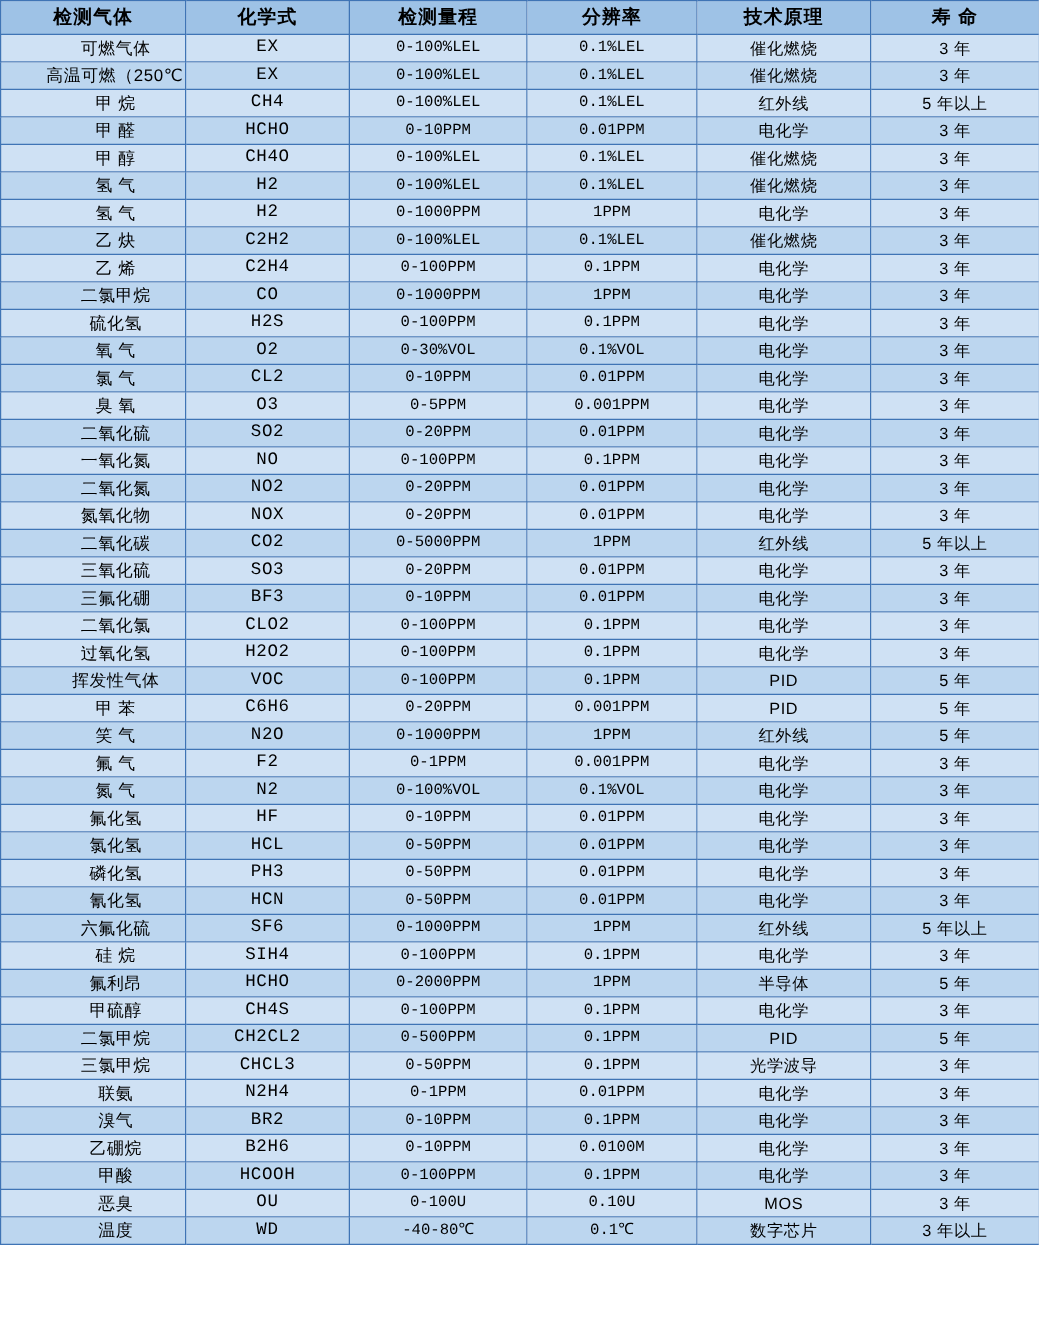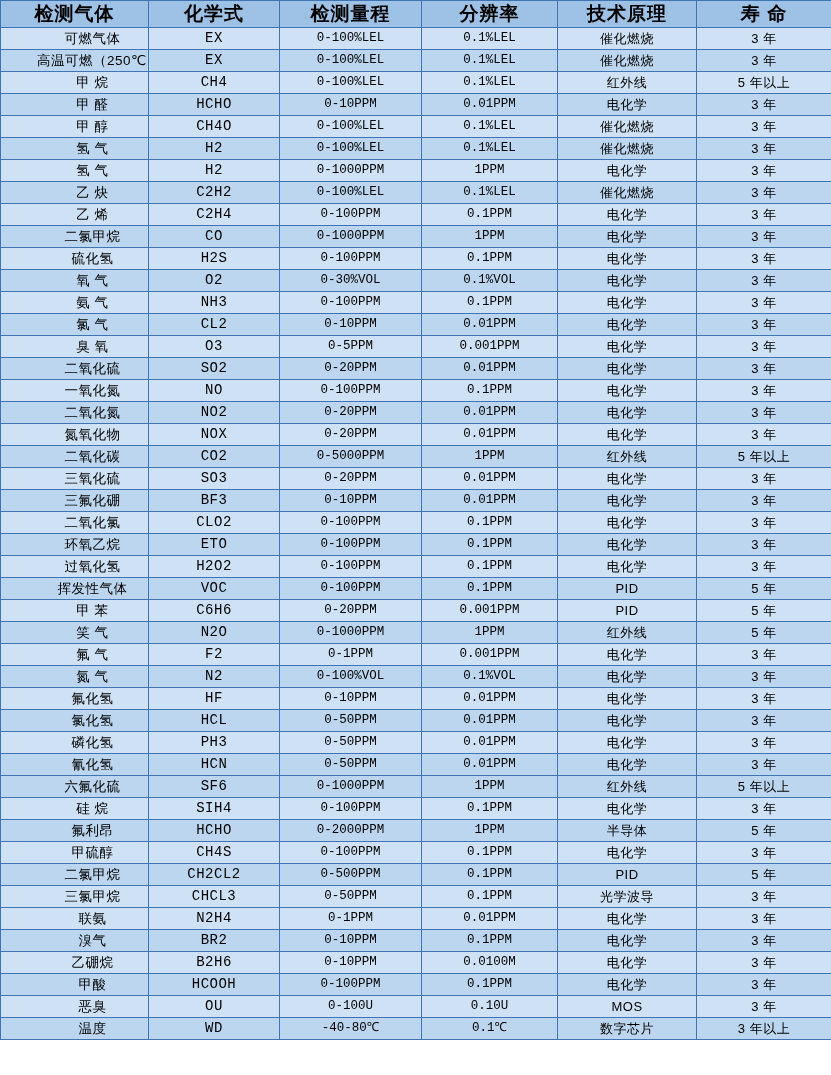--- a/index.html
+++ b/index.html
@@ -30,21 +30,21 @@
     vertical-align: middle;
     padding: 0;
     height: 21px;
     line-height: 21px;
     white-space: nowrap;
     overflow: hidden;
   }
   table.gas-table thead th {
     background: #9ec2e6;
     color: #000000;
-    font-size: 19px;
+    font-size: 15px;
     font-weight: bold;
     height: 26px;
     line-height: 26px;
     letter-spacing: 1px;
   }
   table.gas-table tbody tr td {
     background: #cfe1f4;
     color: #000000;
     font-size: 13px;
   }
@@ -184,28 +184,20 @@
         <td class="life">3 年</td>
       </tr>
       <tr class="alt">
         <td class="name">氧  气</td>
         <td class="formula">O2</td>
         <td class="range">0-30%VOL</td>
         <td class="resolution">0.1%VOL</td>
         <td class="principle">电化学</td>
         <td class="life">3 年</td>
       </tr>
-      <tr>
-        <td class="name">氨  气</td>
-        <td class="formula">NH3</td>
-        <td class="range">0-100PPM</td>
-        <td class="resolution">0.1PPM</td>
-        <td class="principle">电化学</td>
-        <td class="life">3 年</td>
-      </tr>
       <tr class="alt">
         <td class="name">氯  气</td>
         <td class="formula">CL2</td>
         <td class="range">0-10PPM</td>
         <td class="resolution">0.01PPM</td>
         <td class="principle">电化学</td>
         <td class="life">3 年</td>
       </tr>
       <tr>
         <td class="name">臭  氧</td>
@@ -267,28 +259,20 @@
         <td class="name">三氟化硼</td>
         <td class="formula">BF3</td>
         <td class="range">0-10PPM</td>
         <td class="resolution">0.01PPM</td>
         <td class="principle">电化学</td>
         <td class="life">3 年</td>
       </tr>
       <tr>
         <td class="name">二氧化氯</td>
         <td class="formula">CLO2</td>
-        <td class="range">0-100PPM</td>
-        <td class="resolution">0.1PPM</td>
-        <td class="principle">电化学</td>
-        <td class="life">3 年</td>
-      </tr>
-      <tr class="alt">
-        <td class="name">环氧乙烷</td>
-        <td class="formula">ETO</td>
         <td class="range">0-100PPM</td>
         <td class="resolution">0.1PPM</td>
         <td class="principle">电化学</td>
         <td class="life">3 年</td>
       </tr>
       <tr>
         <td class="name">过氧化氢</td>
         <td class="formula">H2O2</td>
         <td class="range">0-100PPM</td>
         <td class="resolution">0.1PPM</td>

